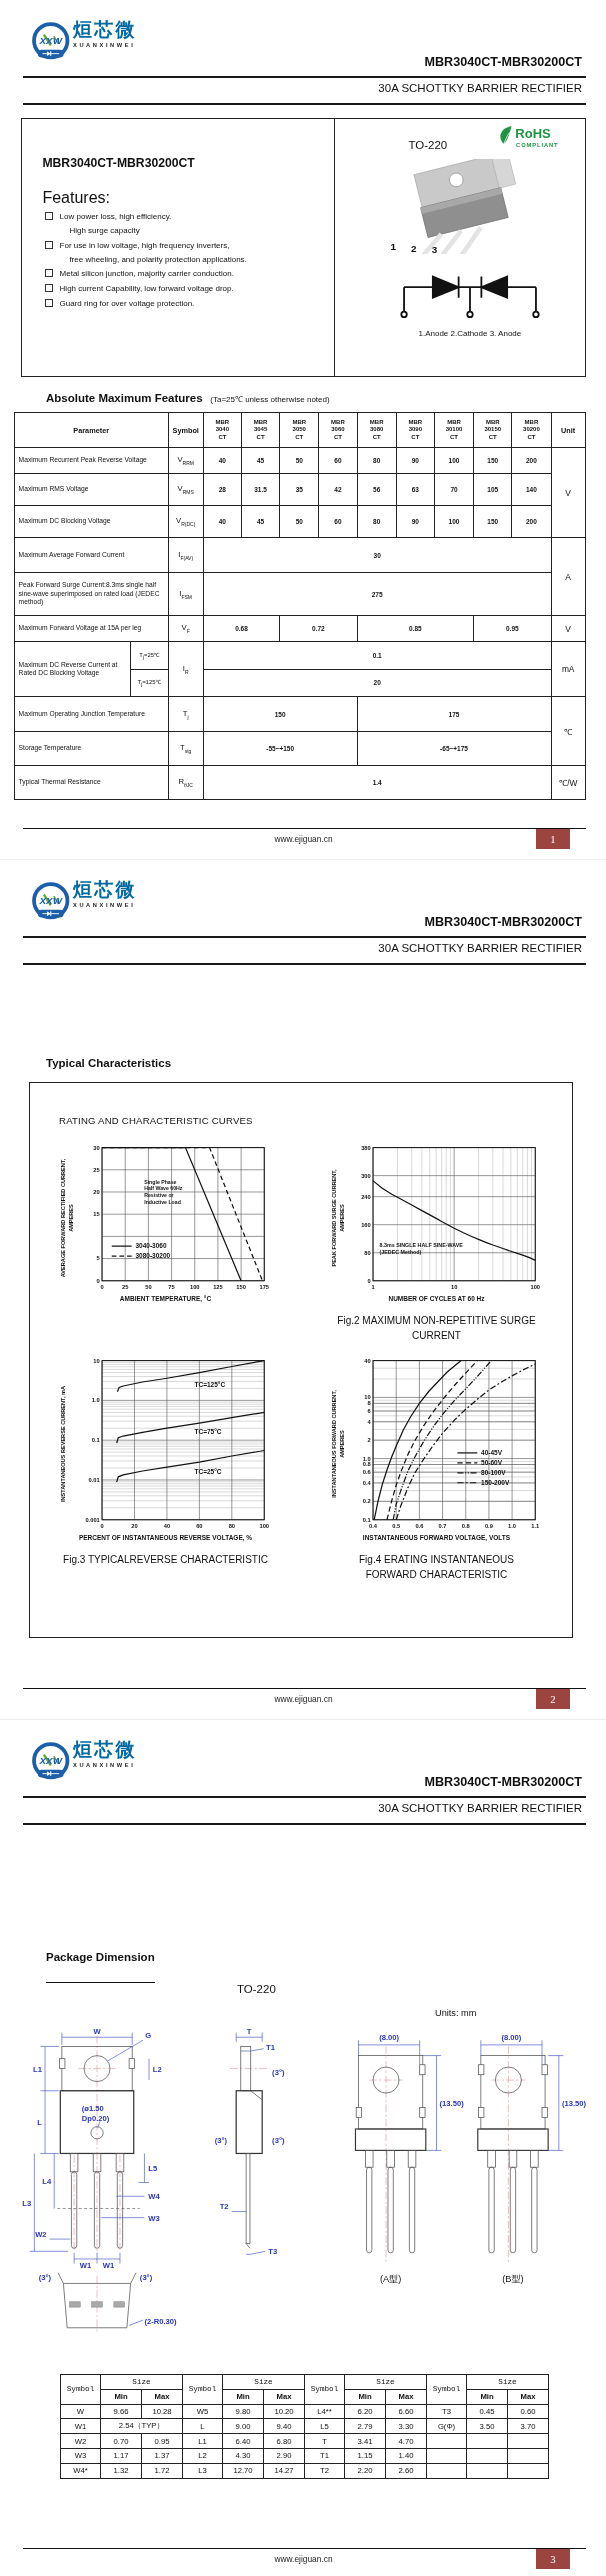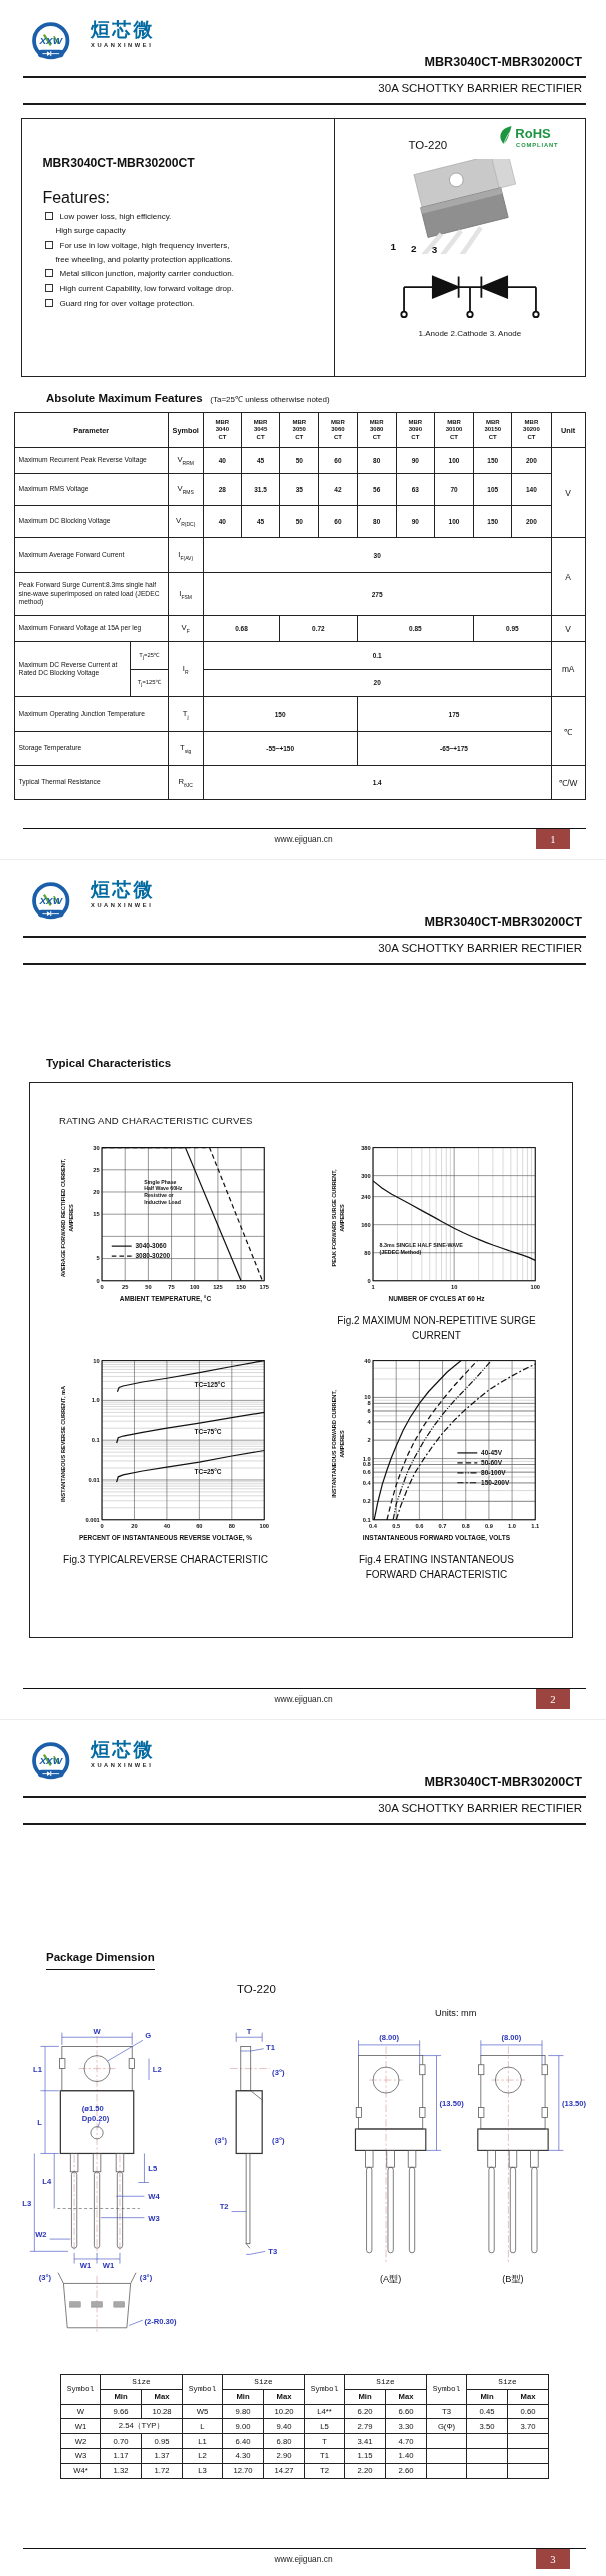--- a/index.html
+++ b/index.html
@@ -1,21 +1,21 @@
 <!DOCTYPE html>
 <html style="font-size:12.2px"><head>
 <meta charset="utf-8">
 <style>
   html,body{margin:0;padding:0;background:#fff}
   body{width:607px;font-family:"Liberation Sans",sans-serif;color:#111}
   .page{position:relative;width:607px;height:859px;background:#fff;overflow:hidden}
   .page + .page{border-top:0.8px solid #ededed}
 
   
-  .logo{position:absolute;left:31px;top:20px;display:flex;gap:19px;align-items:flex-start}
+  .logo{position:absolute;left:31px;top:20px;display:flex;gap:1px;align-items:flex-start}
   .logo-cn{font-size:19px;font-weight:bold;letter-spacing:2.3px;line-height:1.05;color:#0369a1}
   .logo-en{font-size:5.7px;letter-spacing:2.6px;color:#222;margin-top:2.3px;font-weight:bold}
   .hdr-title{position:absolute;top:55px;right:25px;font-size:12.6px;font-weight:bold}
   .hdr-sub{position:absolute;top:82px;right:25px;font-size:11.5px}
   .rule{position:absolute;left:23px;right:21.4px;height:1.5px;background:#1a1a1a}
   .r1{top:76px}.r2{top:103px}
 
   
   .pgfooter{position:absolute;left:0;right:0;top:817px;height:41px}
   .frule{position:absolute;left:23px;right:21.4px;top:10.7px;height:1.5px;background:#111}
@@ -25,21 +25,21 @@
 
   
   .pbox{position:absolute;left:21.4px;top:118px;width:563px;height:257px;border:1.5px solid #222;display:flex}
   .pbox-l{width:312px;border-right:1.5px solid #222;position:relative}
   .pbox-r{flex:1;position:relative}
   .prod-title{position:absolute;left:20px;top:37px;font-size:12.2px;font-weight:bold}
   .feat-title{position:absolute;left:20px;top:70px;font-size:16px}
   .features{position:absolute;left:23px;top:93px;width:280px}
   .feat{font-size:8px;line-height:10px;margin-bottom:4.6px}
   .cbx{display:inline-block;width:6.1px;height:6.1px;border:0.8px solid #333;margin-right:6.1px;vertical-align:-0.8px}
-  .l2{margin-left:10px;margin-top:3.8px}
+  .l2{margin-left:24px;margin-top:3.8px}
   .pk-name{position:absolute;left:73px;top:20px;font-size:11.5px}
   .rohs{position:absolute;right:12.2px;top:4.6px}
   .pkg3d{position:absolute;left:34px;top:40px}
   .diode-svg{position:absolute;left:47px;top:156px}
   .pinout{position:absolute;left:31px;top:210px;width:207px;font-size:8px;text-align:center}
 
   
   .amr-head{position:absolute;left:46px;top:392px;font-size:11.5px;font-weight:bold}
   .amr-note{font-size:8px;font-weight:normal;margin-left:7.7px}
   table.amr{position:absolute;left:13.8px;top:412px;border-collapse:collapse;table-layout:fixed;width:572px}
@@ -60,21 +60,21 @@
   .fig-grid{display:grid;grid-template-columns:1fr 1fr;margin-top:4.6px}
   .fig{display:flex;flex-direction:column;align-items:center;margin-top:12.2px}
   .fig-row{display:flex;align-items:center}
   .ylabwrap{width:20px;height:150px;position:relative;flex:none}
   .ylab{position:absolute;width:150px;height:20px;left:-65px;top:65px;transform:rotate(-90deg);
         text-align:center;font-size:5.6px;font-weight:bold;line-height:8.4px}
   .xlab{font-size:6.5px;font-weight:bold;margin-top:2.3px}
   .cap{font-size:10px;margin-top:10.7px;text-align:center;width:208px;line-height:15.3px}
 
   
-  .pd-title{position:absolute;left:46px;top:231px;font-size:11.5px;font-weight:bold;border-bottom:1.5px solid #111;padding-bottom:6px}
+  .pd-title{position:absolute;left:46px;top:231px;font-size:11.5px;font-weight:bold;border-bottom:1.5px solid #111;padding-bottom:19px}
   .pd-pkg{position:absolute;left:237px;top:263px;font-size:11.5px}
   .pd-units{position:absolute;left:435px;top:288px;font-size:9.2px}
   .pkgdraw{position:absolute;left:13.8px;top:305px}
   .dimt{position:absolute;left:60px;top:654px;border-collapse:collapse;table-layout:fixed}
   .dimt th,.dimt td{border:0.8px solid #222;font-size:7.7px;text-align:center;padding:0 1.5px;height:13.8px}
   .dimt th.mono{font-family:"Liberation Mono",monospace;font-weight:normal;font-size:7.7px}
   .dimt th.mm{font-size:7.7px}
   svg text{font-family:"Liberation Sans",sans-serif}
   .dimlbl{fill:#2a35b8;font-weight:bold;font-size:10px}
 </style>

